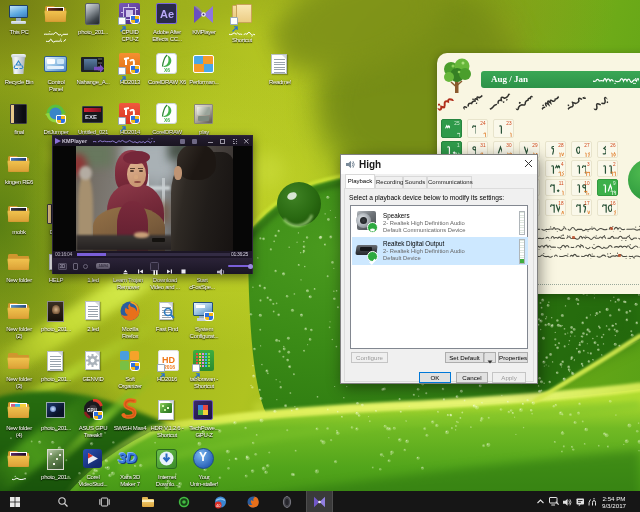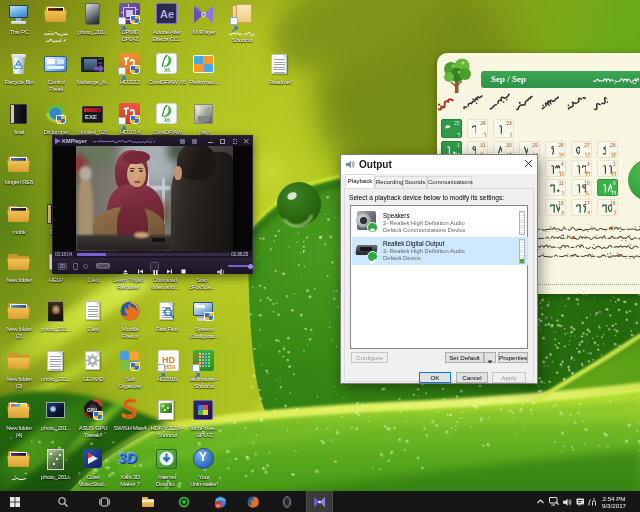--- a/index.html
+++ b/index.html
@@ -2127,21 +2127,21 @@
 <circle cx="10" cy="12" r="7" fill="#4a9e2c"></circle>
         <circle cx="21" cy="9" r="7.5" fill="#67b73a"></circle>
         <circle cx="16" cy="18" r="7" fill="#358024"></circle>
         <circle cx="24" cy="17" r="6" fill="#4a9e2c"></circle>
         <circle cx="8" cy="20" r="5" fill="#67b73a"></circle>
 <circle cx="12" cy="9" r="1.5" fill="#8ed05a"></circle>
         <circle cx="22" cy="6" r="1.5" fill="#a8e07a"></circle>
         <circle cx="18" cy="15" r="1.3" fill="#8ed05a"></circle>
       </svg>
       <div class="ab" style="left:44px;top:18px;width:166px;height:17px;background:linear-gradient(#3aa755,#2d9248);border-radius:3px">
-        <div class="ab" style="left:10px;top:3px;font-family:'Liberation Serif',serif;font-weight:bold;font-size:9px;color:#fff">Sep / Sep</div>
+        <div class="ab" style="left:10px;top:3px;font-family:'Liberation Serif',serif;font-weight:bold;font-size:9px;color:#fff">Aug / Jan</div>
         <div class="ab" style="right:8px;top:5px">
           <svg width="46" height="8" viewBox="0 0 46 8" style="display:block">
             <path d="M0 5.0 q1.4 0.8 2.8 0 q1.7 -3.2 3.5 0 q2.1 -0.7 4.1 0 q1.5 -4.9 3.0 0 q1.8 -4.4 3.7 0 q1.5 -3.0 3.0 0 m2.2 0 q2.2 1.2 4.5 0 q1.9 -4.7 3.7 0 q1.7 -4.0 3.5 0 q1.6 -3.7 3.2 0 q1.4 2.8 2.7 0 q1.8 -2.1 3.6 0 q1.4 -4.7 2.9 0" fill="none" stroke="#fff" stroke-width="1.25" stroke-linecap="round"></path>
             <circle cx="11.9" cy="2.6" r="0.69" fill="#fff"></circle>
             <circle cx="42.7" cy="2.6" r="0.69" fill="#fff"></circle>
             <circle cx="22.0" cy="7.4" r="0.69" fill="#fff"></circle>
             <circle cx="40.8" cy="7.5" r="0.69" fill="#fff"></circle>
             <circle cx="42.1" cy="7.5" r="0.69" fill="#fff"></circle>
           </svg>
         </div>
@@ -2829,21 +2829,21 @@
         <div class="ab" style="left:175px;top:7px;width:22px;height:2px;background:#7a5fd8;border-radius:1px"></div>
         <div class="ab" style="left:194.5px;top:5.5px;width:5px;height:5px;background:#9a8ae0;border-radius:50%"></div>
       </div>
     </div>
 <div class="ab" style="left:340px;top:154px;width:198px;height:230px;background:#f0f0f0;border:1px solid #808080;box-shadow:2px 4px 14px rgba(0,0,0,.45);font-family:'Liberation Sans',sans-serif">
       <div class="ab" style="left:0;top:0;width:196px;height:19px;background:#fff">
         <svg class="ab" style="left:5px;top:5px" width="9" height="9" viewBox="0 0 9 9">
           <polygon points="0,3 2.5,3 5,0.8 5,8.2 2.5,6 0,6" fill="#7a8a99"></polygon>
           <path d="M6 2.5 Q7.8 4.5 6 6.5 M7 1.2 Q9.6 4.5 7 7.8" stroke="#7a8a99" fill="none" stroke-width=".9"></path>
         </svg>
-        <div class="ab" style="left:18px;top:4px;font-size:10px;font-weight:bold;color:#1a1a1a">Output</div>
+        <div class="ab" style="left:18px;top:4px;font-size:10px;font-weight:bold;color:#1a1a1a">High</div>
         <svg class="ab" style="left:184px;top:5px" width="8" height="8">
           <path d="M0 0 L7 7 M7 0 L0 7" stroke="#333" stroke-width="1"></path>
         </svg>
       </div>
       <div class="ab" style="left:0;top:19px;width:196px;height:14px">
         <div class="ab" style="left:4px;top:0;width:30px;height:14px;background:#fff;border:1px solid #d9d9d9;border-bottom:none;font-size:6px;line-height:13px;text-align:center;color:#000;z-index:2">Playback</div>
         <div class="ab" style="left:34px;top:2px;width:28px;height:12px;background:#f0f0f0;border:1px solid #d9d9d9;border-bottom:none;font-size:6px;line-height:11px;text-align:center;color:#222">Recording</div>
         <div class="ab" style="left:62px;top:2px;width:24px;height:12px;background:#f0f0f0;border:1px solid #d9d9d9;border-bottom:none;font-size:6px;line-height:11px;text-align:center;color:#222">Sounds</div>
         <div class="ab" style="left:86px;top:2px;width:45px;height:12px;background:#f0f0f0;border:1px solid #d9d9d9;border-bottom:none;font-size:6px;line-height:11px;text-align:center;color:#222">Communications</div>
       </div>

